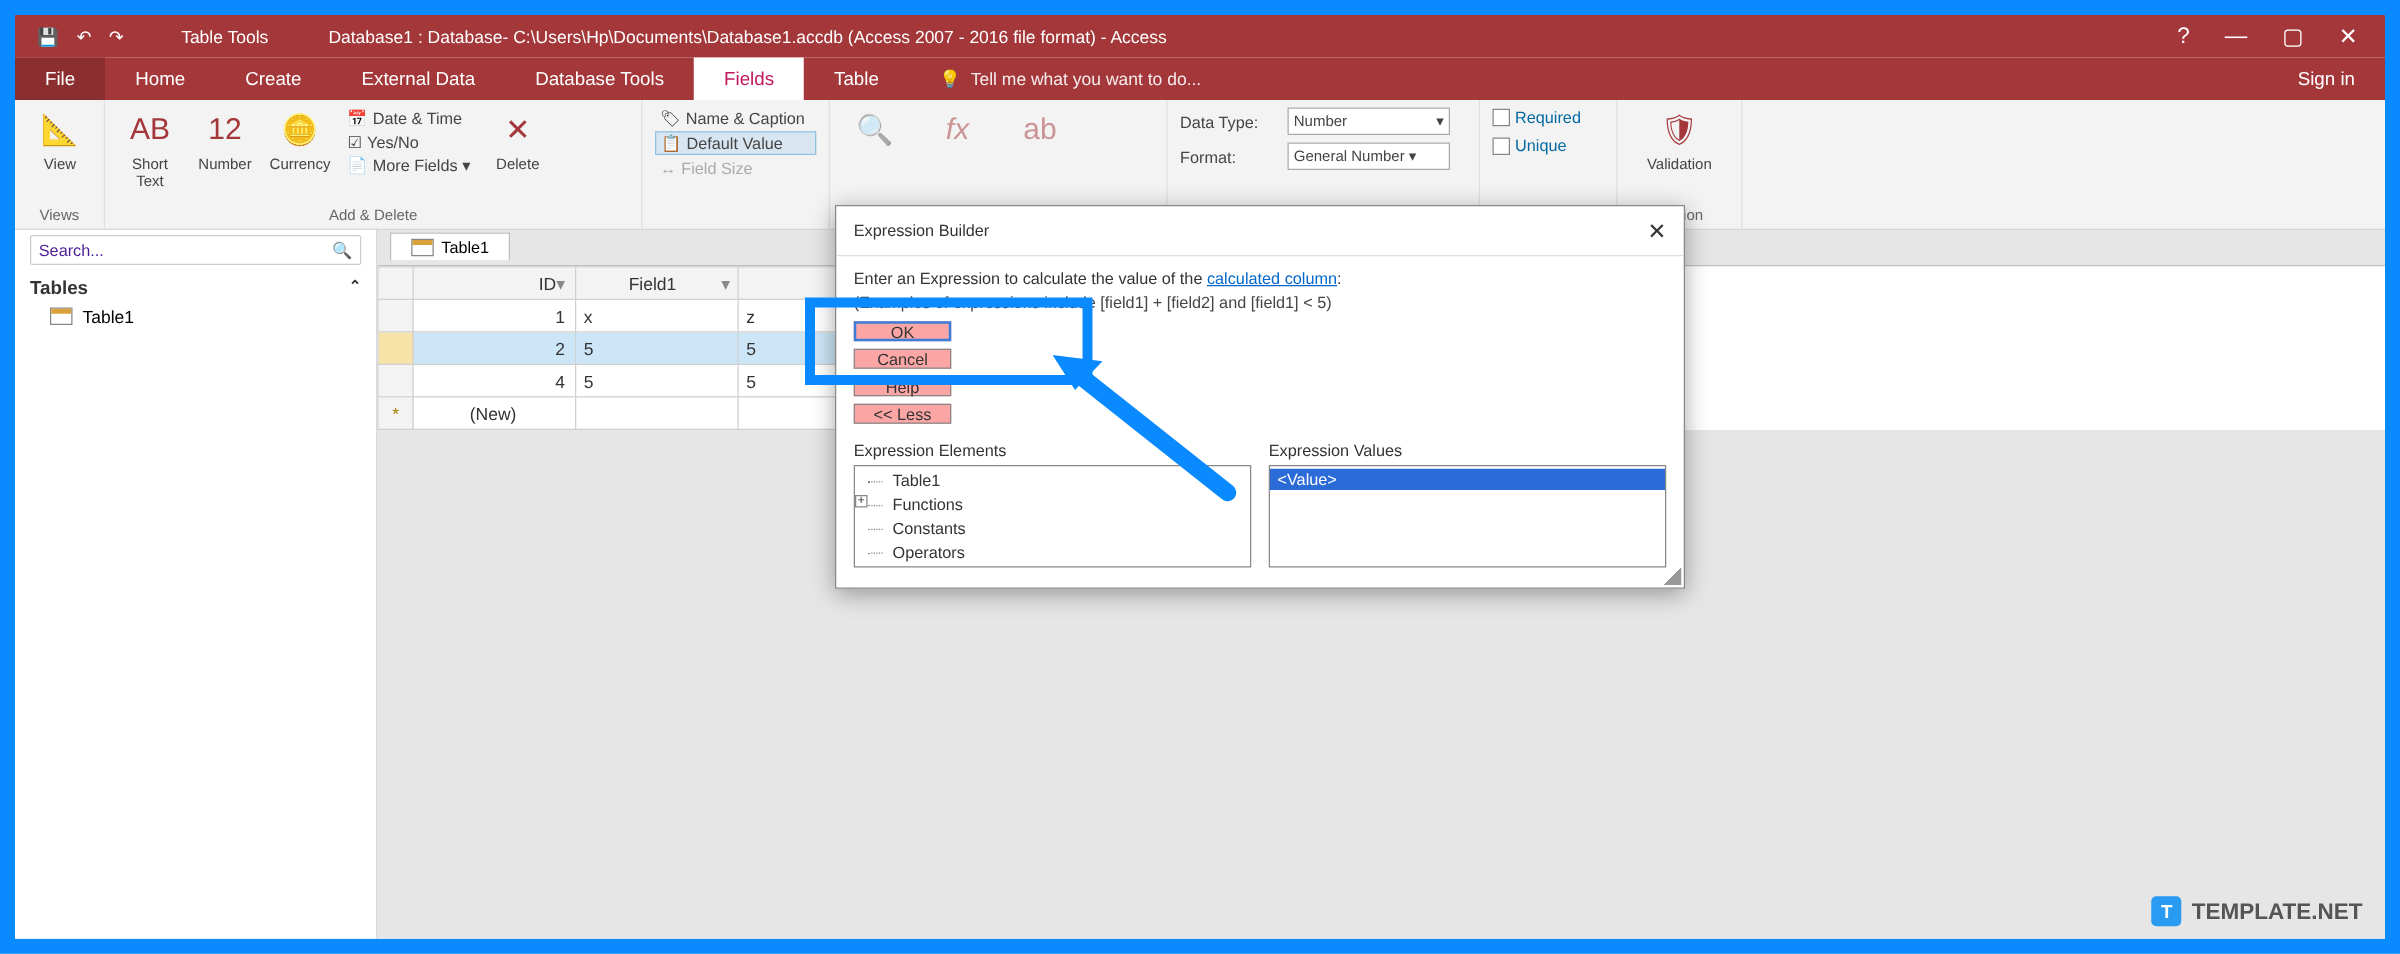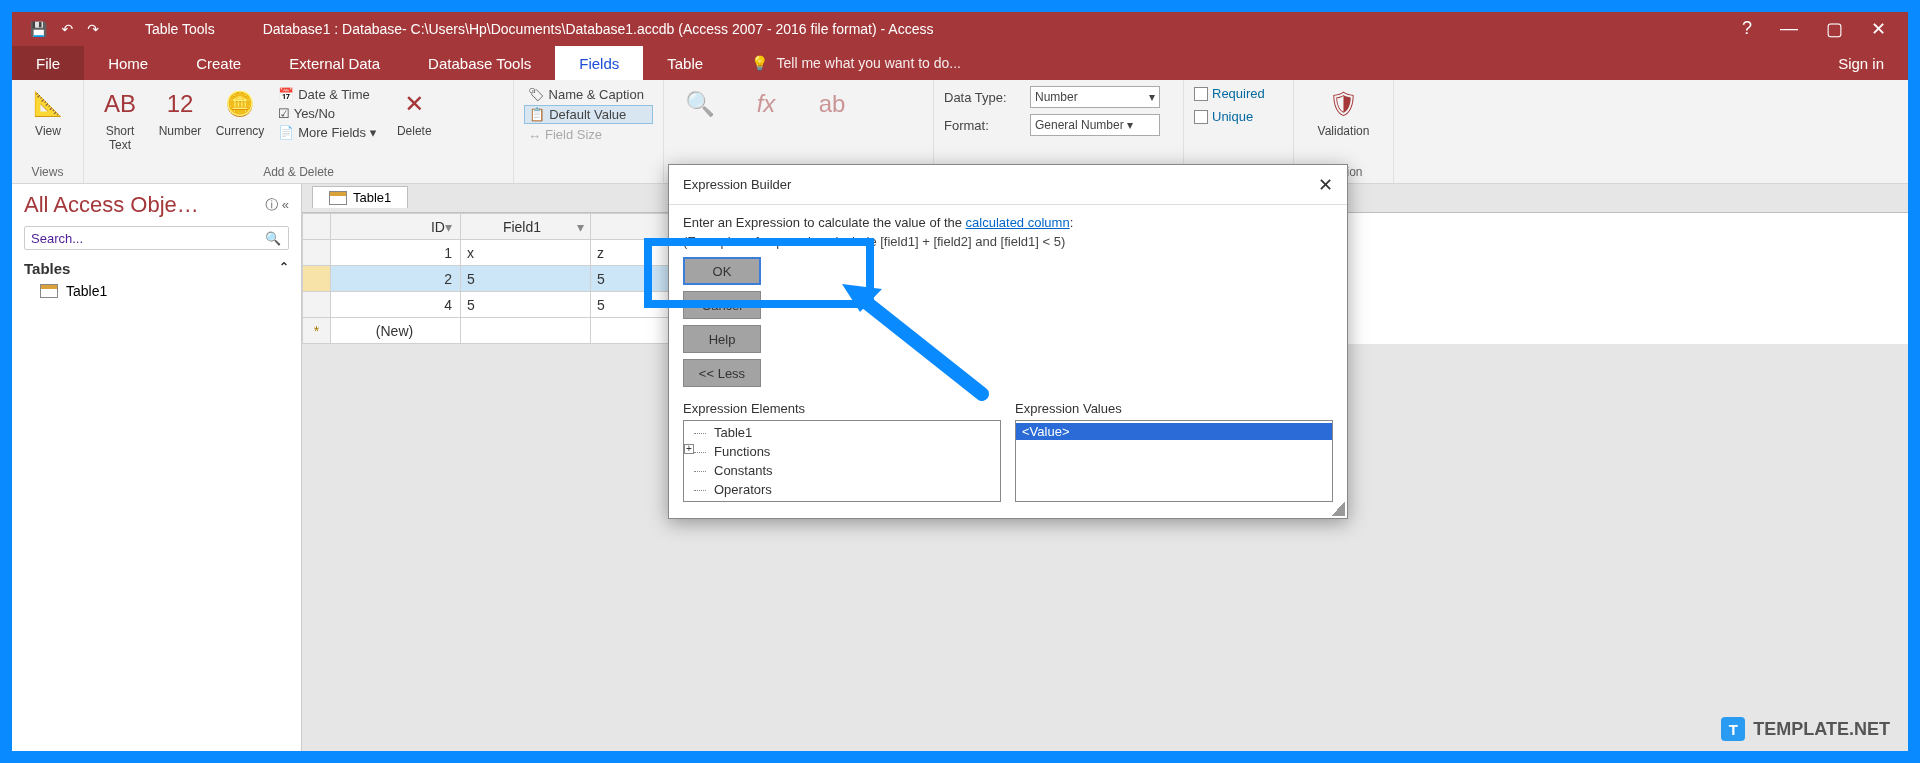--- a/index.html
+++ b/index.html
@@ -10,21 +10,21 @@
   .titlebar { background: #a4373a; height: 34px; display: flex; align-items: center; color: #fff; font-size: 14px; }
   .titlebar .qat { display: flex; align-items: center; gap: 14px; padding: 0 18px; }
   .titlebar .table-tools { padding: 0 28px; font-size: 14px; }
   .titlebar .titletext { flex: 1; font-size: 14px; padding-left: 20px; white-space: nowrap; overflow: hidden; text-overflow: ellipsis; }
   .win-controls { display: flex; gap: 28px; padding: 0 22px; font-size: 18px; }
 
   
   .tabs { background: #a4373a; height: 34px; display: flex; align-items: stretch; color: #fff; }
   .tabs .tab { padding: 0 24px; display: flex; align-items: center; font-size: 15px; cursor: pointer; }
   .tabs .tab.file { background: #8b2e30; }
-  .tabs .tab.active { background: #fff; color: #1d4ed8; }
+  .tabs .tab.active { background: #fff; color: #be185d; }
   .tabs .tell-me { flex: 1; display: flex; align-items: center; gap: 8px; padding-left: 24px; font-size: 14px; opacity: .9; }
   .tabs .right { padding: 0 24px; display: flex; align-items: center; font-size: 15px; }
 
   
   .ribbon { background:#f3f3f3; border-bottom:1px solid #d6d6d6; height:104px; display:flex; }
   .group { border-right:1px solid #e0e0e0; padding:6px 10px 4px; display:flex; flex-direction:column; justify-content:space-between; }
   .group .row { display:flex; gap:8px; align-items:flex-start; }
   .group .label { text-align:center; font-size:12px; color:#666; }
   .big-btn { display:flex; flex-direction:column; align-items:center; gap:2px; font-size:12px; color:#444; min-width:52px; }
   .big-btn .ico { width:36px; height:36px; display:flex; align-items:center; justify-content:center; font-size:24px; color:#a4373a; }
@@ -63,21 +63,21 @@
   
   .dialog { position:absolute; left:656px; top:152px; width:680px; background:#fff; border:1px solid #888; box-shadow:0 4px 18px rgba(0,0,0,.35); z-index:40; font-size:13px; color:#333; }
   .dialog-title { height:40px; display:flex; align-items:center; justify-content:space-between; padding:0 14px; border-bottom:1px solid #ddd; }
   .dialog-body { padding:10px 14px 16px; }
   .prompt { margin-bottom:4px; }
   .prompt a { color:#0066cc; text-decoration:underline; }
   .example { margin-bottom:8px; color:#444; }
   .expr-row { display:flex; gap:14px; }
   .expr-area { flex:1; height:110px; border:1px solid #888; background:#fff; padding:4px 6px; font-family:Consolas,monospace; font-size:14px; position:relative; }
   .btn-col { width:78px; display:flex; flex-direction:column; gap:6px; }
-  .dlg-btn { height:28px; border:1px solid #888; background:#a3a3a3; display:flex; align-items:center; justify-content:center; cursor:pointer; }
+  .dlg-btn { height:16px; border:1px solid #888; background:#fca5a5; display:flex; align-items:center; justify-content:center; cursor:pointer; }
   .dlg-btn.primary { border:2px solid #3b7dd8; }
   .tri-cols { display:flex; gap:14px; margin-top:14px; }
   .tri-col { flex:1; display:flex; flex-direction:column; }
   .tri-col .col-label { font-size:13px; margin-bottom:4px; }
   .tri-list { flex:1; border:1px solid #888; background:#fff; height:220px; overflow:auto; padding:2px 0; }
   .tree-item { padding:2px 6px 2px 30px; position:relative; }
   .tree-item::before { content:""; position:absolute; left:10px; top:50%; width:12px; border-top:1px dotted #888; }
   .list-item { padding:1px 6px; }
   .list-item.sel { background:#2a6bd8; color:#fff; }
   .resize { position:absolute; right:2px; bottom:2px; width:14px; height:14px; background:linear-gradient(135deg,transparent 50%,#999 50%); }
@@ -238,24 +238,20 @@
       <div class="big-btn">
           <div class="ico">🛡</div>
           <span>Validation</span>
         </div>
       <div class="label">lidation</div>
     </div>
   </div>
 
   <div class="body">
     <div class="nav">
-      <div class="nav-header">
-        <span>All Access Obje…</span>
-        <span style="font-size:13px;color:#666;">ⓘ «</span>
-      </div>
       <div class="nav-search">
         <span>Search...</span>
         <span>🔍</span>
       </div>
       <div class="nav-section">
         <span>Tables</span>
         <span style="font-size:12px;">⌃</span>
       </div>
       <div class="nav-item">
         <span class="table-icon"></span>

